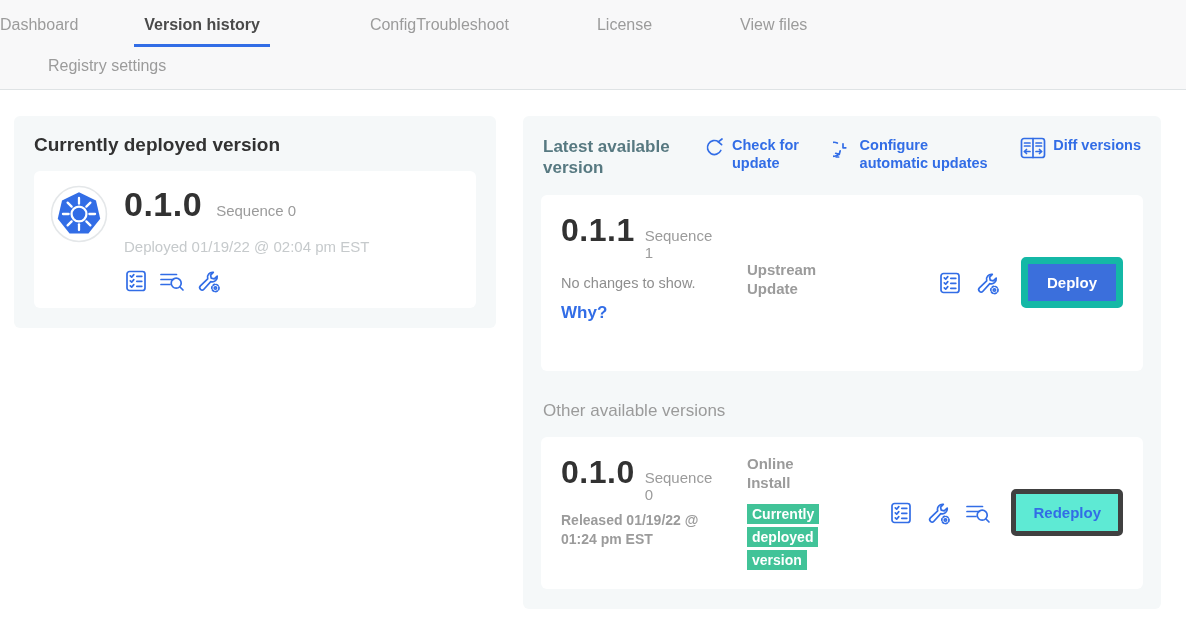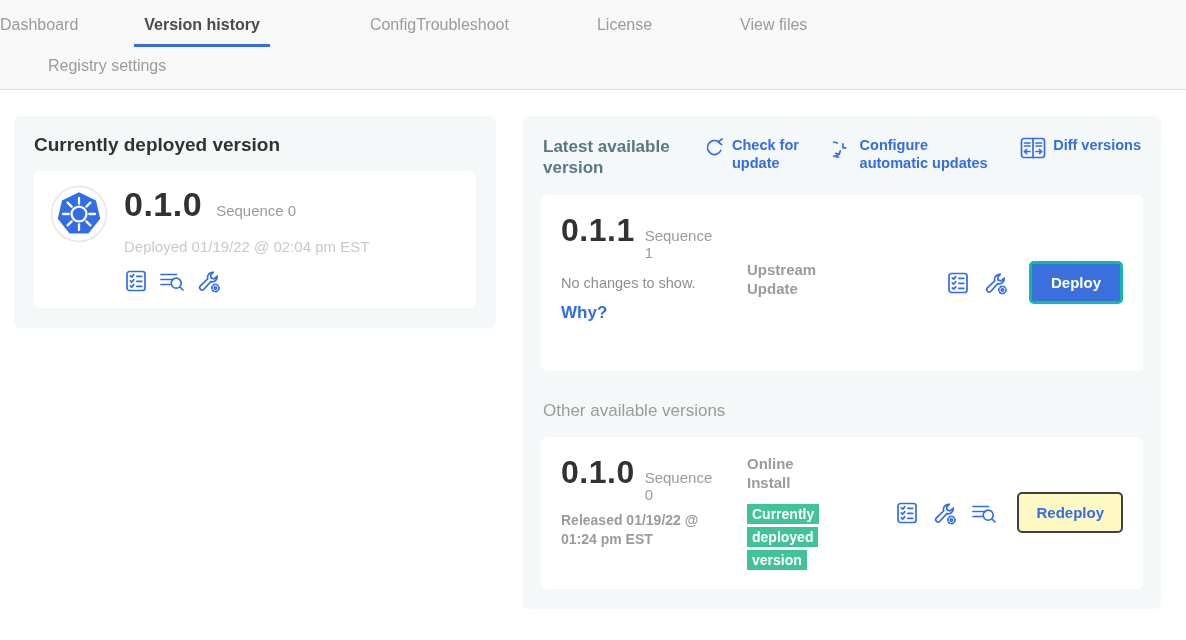--- a/index.html
+++ b/index.html
@@ -99,22 +99,22 @@
 
   .btn {
     font-family: "Liberation Sans", sans-serif;
     font-size: 15px;
     font-weight: 700;
     border-radius: 5px;
     padding: 10px 19px;
     cursor: pointer;
     margin-left: 7px;
   }
-  .btn-primary { background: #3b6fdc; border: 3px solid #14b8a6; color: #ffffff; }
-  .btn-secondary { background: #fef9c3; border: 2px solid #404040; color: #326de6; padding: 10px 17px; }
+  .btn-primary { background: #3b6fdc; border: 7px solid #14b8a6; color: #ffffff; }
+  .btn-secondary { background: #5eead4; border: 5px solid #404040; color: #326de6; padding: 10px 17px; }
 
   .other-title { margin-top: 30px; font-size: 17px; font-weight: 500; color: #9b9b9b; padding-left: 2px; }
 
   .latest-card { min-height: 176px; }
   .latest-card .colB { padding-top: 48px; }
   .other-card { min-height: 138px; }
 </style>
 </head>
 <body>
 

